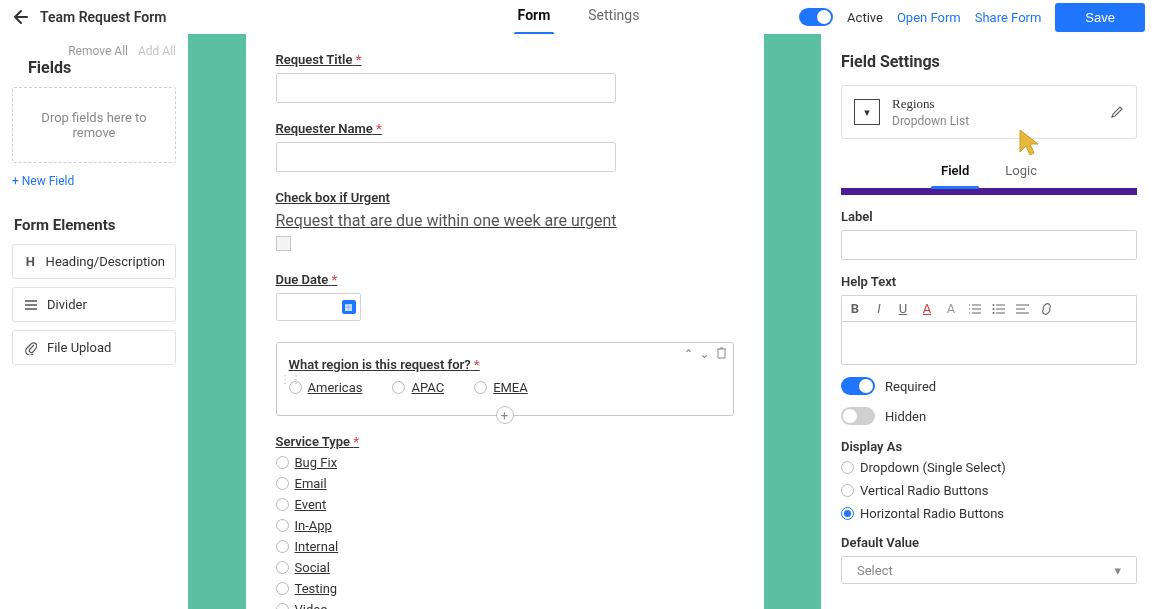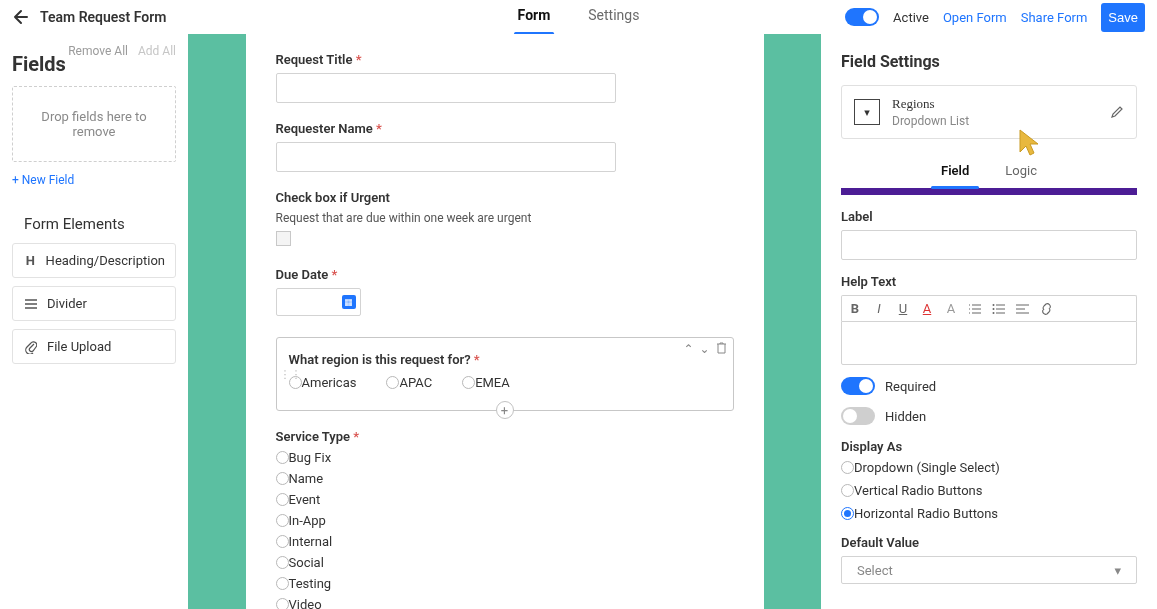--- a/index.html
+++ b/index.html
@@ -13,55 +13,55 @@
   .top-tab { padding: 6px 4px 10px; font-size: 14px; color: #6b6b6b; cursor: pointer; position: relative; }
   .top-tab.active { font-weight: 700; color: #111; }
   .top-tab.active::after { content: ""; position: absolute; left: 0; right: 0; bottom: -2px; height: 3px; background: #1f75fe; border-radius: 2px; }
   .top-right { margin-left: auto; display: flex; align-items: center; gap: 14px; }
   .toggle { width: 34px; height: 18px; border-radius: 10px; background: #1f75fe; position: relative; cursor: pointer; }
   .toggle::after { content: ""; position: absolute; right: 2px; top: 2px; width: 14px; height: 14px; background: #fff; border-radius: 50%; }
   .toggle.off { background: #cfcfcf; }
   .toggle.off::after { left: 2px; right: auto; }
   .toggle-label { font-size: 13px; }
   .link { color: #1f75fe; font-size: 13px; cursor: pointer; }
-  .save-btn { background: #1f75fe; color: #fff; border: none; border-radius: 3px; padding: 7px 7px; font-size: 13px; cursor: pointer; }
+  .save-btn { background: #1f75fe; color: #fff; border: none; border-radius: 3px; padding: 7px 30px; font-size: 13px; cursor: pointer; }
   
   
   .layout { display: flex; height: calc(100% - 34px); }
   .sidebar { width: 188px; padding: 10px 12px; }
-  .side-title { font-weight: 700; font-size: 20px; margin: 8px 0; }
+  .side-title { font-weight: 700; font-size: 16px; margin: 8px 16px; }
   .side-links { float: right; font-size: 12px; color: #9b9b9b; display: flex; gap: 10px; }
   .side-links span { cursor: pointer; }
   .dropzone { clear: both; border: 1px dashed #cfcfcf; border-radius: 2px; padding: 22px 10px; text-align: center; color: #8a8a8a; margin: 10px 0; }
   .new-field { color: #1f75fe; font-size: 12px; cursor: pointer; margin-bottom: 18px; display: inline-block; }
-  .side-subtitle { font-weight: 400; font-size: 15px; margin: 10px 12px; }
+  .side-subtitle { font-weight: 700; font-size: 15px; margin: 10px 2px; }
   .side-item { border: 1px solid #e2e2e2; border-radius: 3px; padding: 9px 10px; margin-bottom: 8px; display: flex; align-items: center; gap: 8px; cursor: pointer; background: #fff; }
   .side-item .ico { width: 16px; display: inline-flex; justify-content: center; color: #555; }
   
   
-  .canvas-wrap { flex: 1; background: #5bbfa1; display: flex; justify-content: center; padding-top: 0; overflow: hidden; position: relative; }
+  .canvas-wrap { flex: 1; background: #5bbfa1; display: flex; justify-content: center; padding-top: 0; overflow: hidden; position: relative; text-decoration: underline; }
   .canvas { background: #fff; width: 518px; padding: 0 30px 40px; overflow-y: auto; height: 100%; }
   .canvas::-webkit-scrollbar { width: 8px; }
   .canvas::-webkit-scrollbar-thumb { background: #bdbdbd; border-radius: 4px; }
   
   .field-block { margin-top: 18px; }
   .field-label { font-size: 13px; font-weight: 600; margin-bottom: 6px; }
   .req-star { color: #d9534f; }
   .text-input { width: 340px; height: 30px; border: 1px solid #d3d3d3; border-radius: 2px; padding: 4px 8px; font-size: 13px; }
-  .help-text { font-size: 12px; color: #555; margin-bottom: 6px; }
+  .help-text { font-size: 16px; color: #555; margin-bottom: 6px; }
   .checkbox { width: 15px; height: 15px; border: 1px solid #c8c8c8; background: #f4f4f4; display: inline-block; cursor: pointer; }
   .date-input { width: 85px; height: 28px; border: 1px solid #d3d3d3; border-radius: 2px; position: relative; display: inline-flex; align-items: center; }
   .date-input .cal { position: absolute; right: 4px; width: 14px; height: 14px; background: #1f75fe; border-radius: 2px; display: inline-flex; align-items: center; justify-content: center; color: #fff; font-size: 9px; }
   
   .selected-block { border: 1px solid #c7c7c7; border-radius: 3px; padding: 8px 12px 20px; margin-top: 18px; position: relative; }
   .block-controls { position: absolute; top: 4px; right: 6px; display: flex; gap: 6px; color: #888; }
   .block-controls span { cursor: pointer; font-size: 12px; }
   .drag-handle { position: absolute; left: 3px; top: 50%; transform: translateY(-50%); color: #bbb; font-size: 11px; cursor: grab; }
   .radio-row { display: flex; gap: 30px; margin-top: 8px; }
-  .radio-opt, .radio-vert-opt { display: flex; align-items: center; font-size: 13px; }
+  .radio-opt, .radio-vert-opt { display: flex; align-items: center; gap: 6px; font-size: 13px; }
   .radio-circle { width: 13px; height: 13px; border: 1px solid #b8b8b8; border-radius: 50%; display: inline-block; cursor: pointer; }
   .radio-circle.filled { border-color: #1f75fe; }
   .radio-circle.filled::after { content: ""; display: block; width: 7px; height: 7px; background: #1f75fe; border-radius: 50%; margin: 2px; }
   .add-circle { position: absolute; bottom: -9px; left: 50%; transform: translateX(-50%); width: 18px; height: 18px; border: 1px solid #c2c2c2; border-radius: 50%; background: #fff; display: flex; align-items: center; justify-content: center; font-size: 13px; color: #888; cursor: pointer; }
   
   .radio-vert { display: flex; flex-direction: column; gap: 6px; margin-top: 6px; }
   
   
   .right-panel { width: 336px; padding: 10px 20px; overflow-y: auto; }
   .panel-title { font-weight: 700; font-size: 16px; margin: 8px 0 14px; }
@@ -203,21 +203,21 @@
 
       <div class="field-block">
         <div class="field-label"><span>Service Type</span> <span class="req-star">*</span></div>
         <div class="radio-vert">
           <label class="radio-vert-opt">
               <span class="radio-circle"></span>
               <span>Bug Fix</span>
             </label>
           <label class="radio-vert-opt">
               <span class="radio-circle"></span>
-              <span>Name</span>
+              <span>Email</span>
             </label>
           <label class="radio-vert-opt">
               <span class="radio-circle"></span>
               <span>Event</span>
             </label>
           <label class="radio-vert-opt">
               <span class="radio-circle"></span>
               <span>In-App</span>
             </label>
           <label class="radio-vert-opt">

